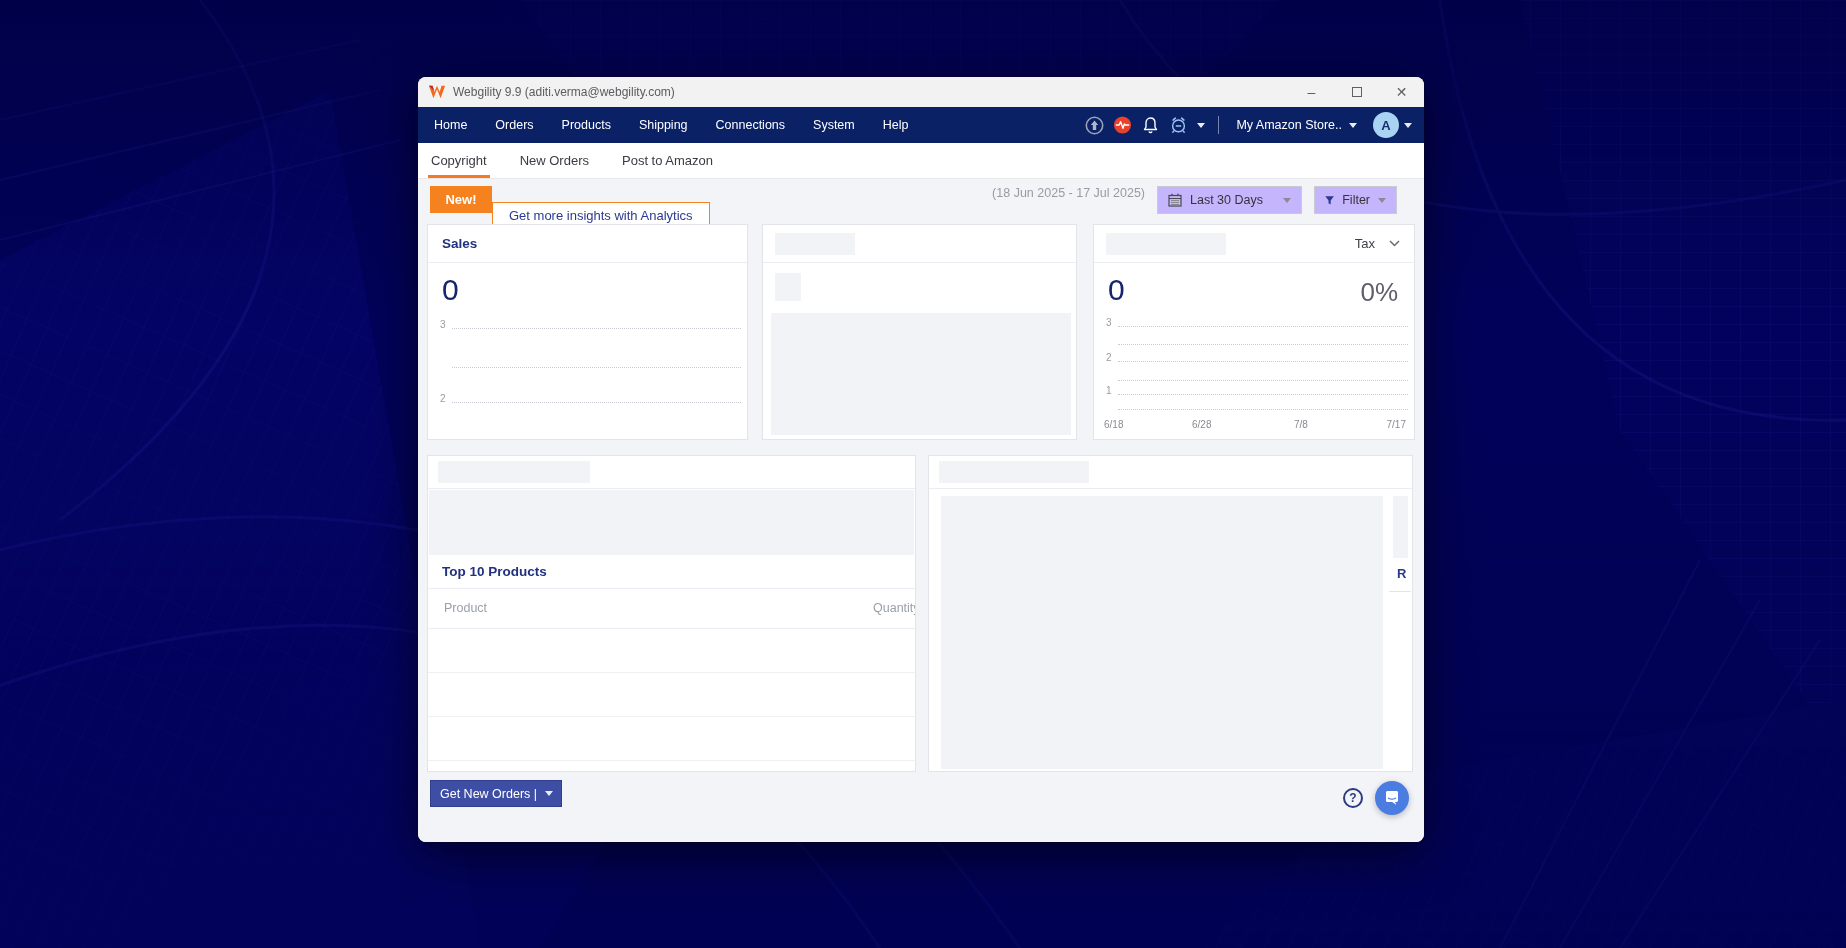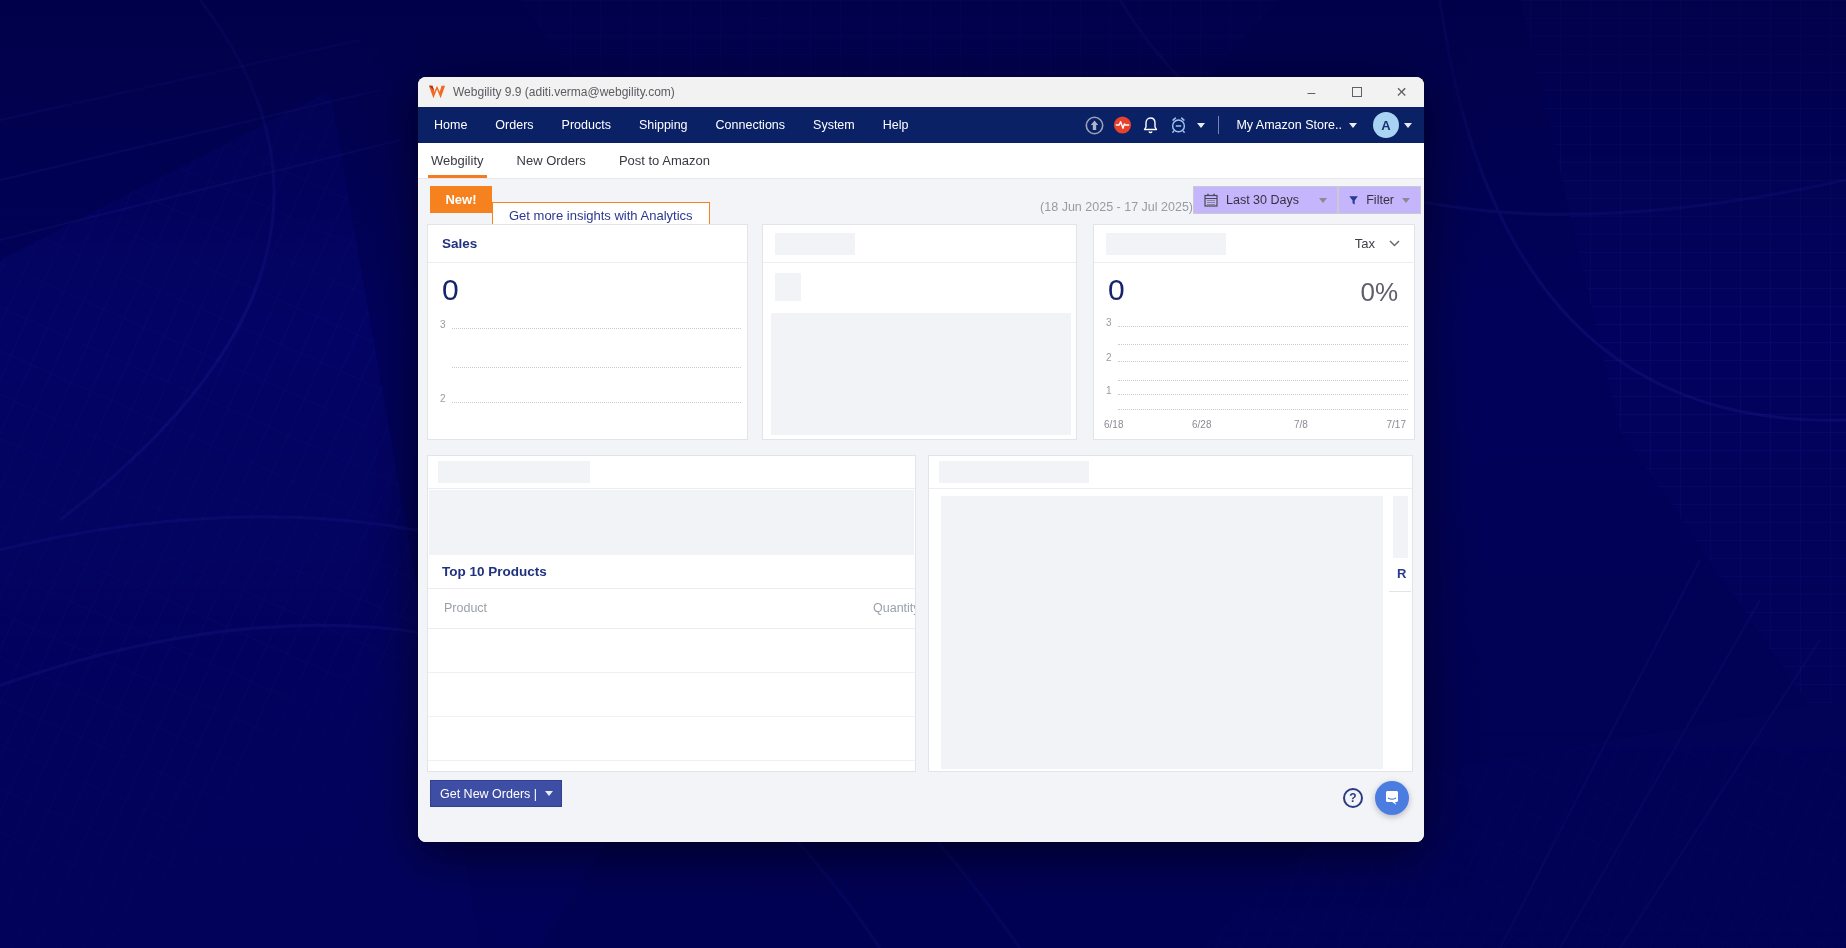--- a/index.html
+++ b/index.html
@@ -42,21 +42,21 @@
   .tab.active .tab-underline { position:absolute; left:0; right:0; bottom:0; height:3px; background:#f47b20; }
 
   
   .content { position:relative; flex:1; background:#f3f4f7; overflow:hidden; }
 
   .badge-new { position:absolute; left:12px; top:7px; width:62px; height:27px; background:#f6821f; color:#fff;
     font-size:13px; font-weight:bold; display:flex; align-items:center; justify-content:center; }
   .cta-analytics { position:absolute; left:74px; top:23px; height:27px; padding:0 16px; background:#fff;
     border:1px solid #f6821f; color:#2b3990; font-size:13px; font-weight:normal; display:flex; align-items:center; cursor:pointer; }
 
-  .toolbar { position:absolute; right:3px; top:7px; display:flex; align-items:flex-end; }
+  .toolbar { position:absolute; right:27px; top:7px; display:flex; align-items:flex-start; gap:12px; }
   .date-range { color:#9a9aa2; font-size:12.5px; white-space:nowrap; }
   .dd { height:28px; background:#c4b5fd; border:1px solid #c9cad2; display:flex; align-items:center; gap:8px; padding:0 10px; cursor:pointer; }
   .dd-label { font-size:12.5px; color:#33333b; white-space:nowrap; }
   .caret-g { width:0; height:0; border-left:4px solid transparent; border-right:4px solid transparent; border-top:5px solid #8a8a94; }
 
   .panel { position:absolute; background:#fff; border:1px solid #e3e4ea; overflow:hidden; }
   .p-sales { left:9px; top:45px; width:321px; height:216px; }
   .p-mid   { left:344px; top:45px; width:315px; height:216px; }
   .p-tax   { left:675px; top:45px; width:322px; height:216px; }
   .p-bl    { left:9px; top:276px; width:489px; height:317px; }
@@ -206,21 +206,21 @@
       </div>
       <div class="avatar-wrap">
         <span class="avatar">A</span>
         <span class="caret-w"></span>
       </div>
     </div>
   </div>
 
   <div class="tabbar">
     <div class="tab active">
-      <span>Webgility</span>
+      <span>Copyright</span>
       <span class="tab-underline"></span>
     </div>
     <div class="tab">
       <span>New Orders</span>
     </div>
     <div class="tab">
       <span>Post to Amazon</span>
     </div>
   </div>
 

